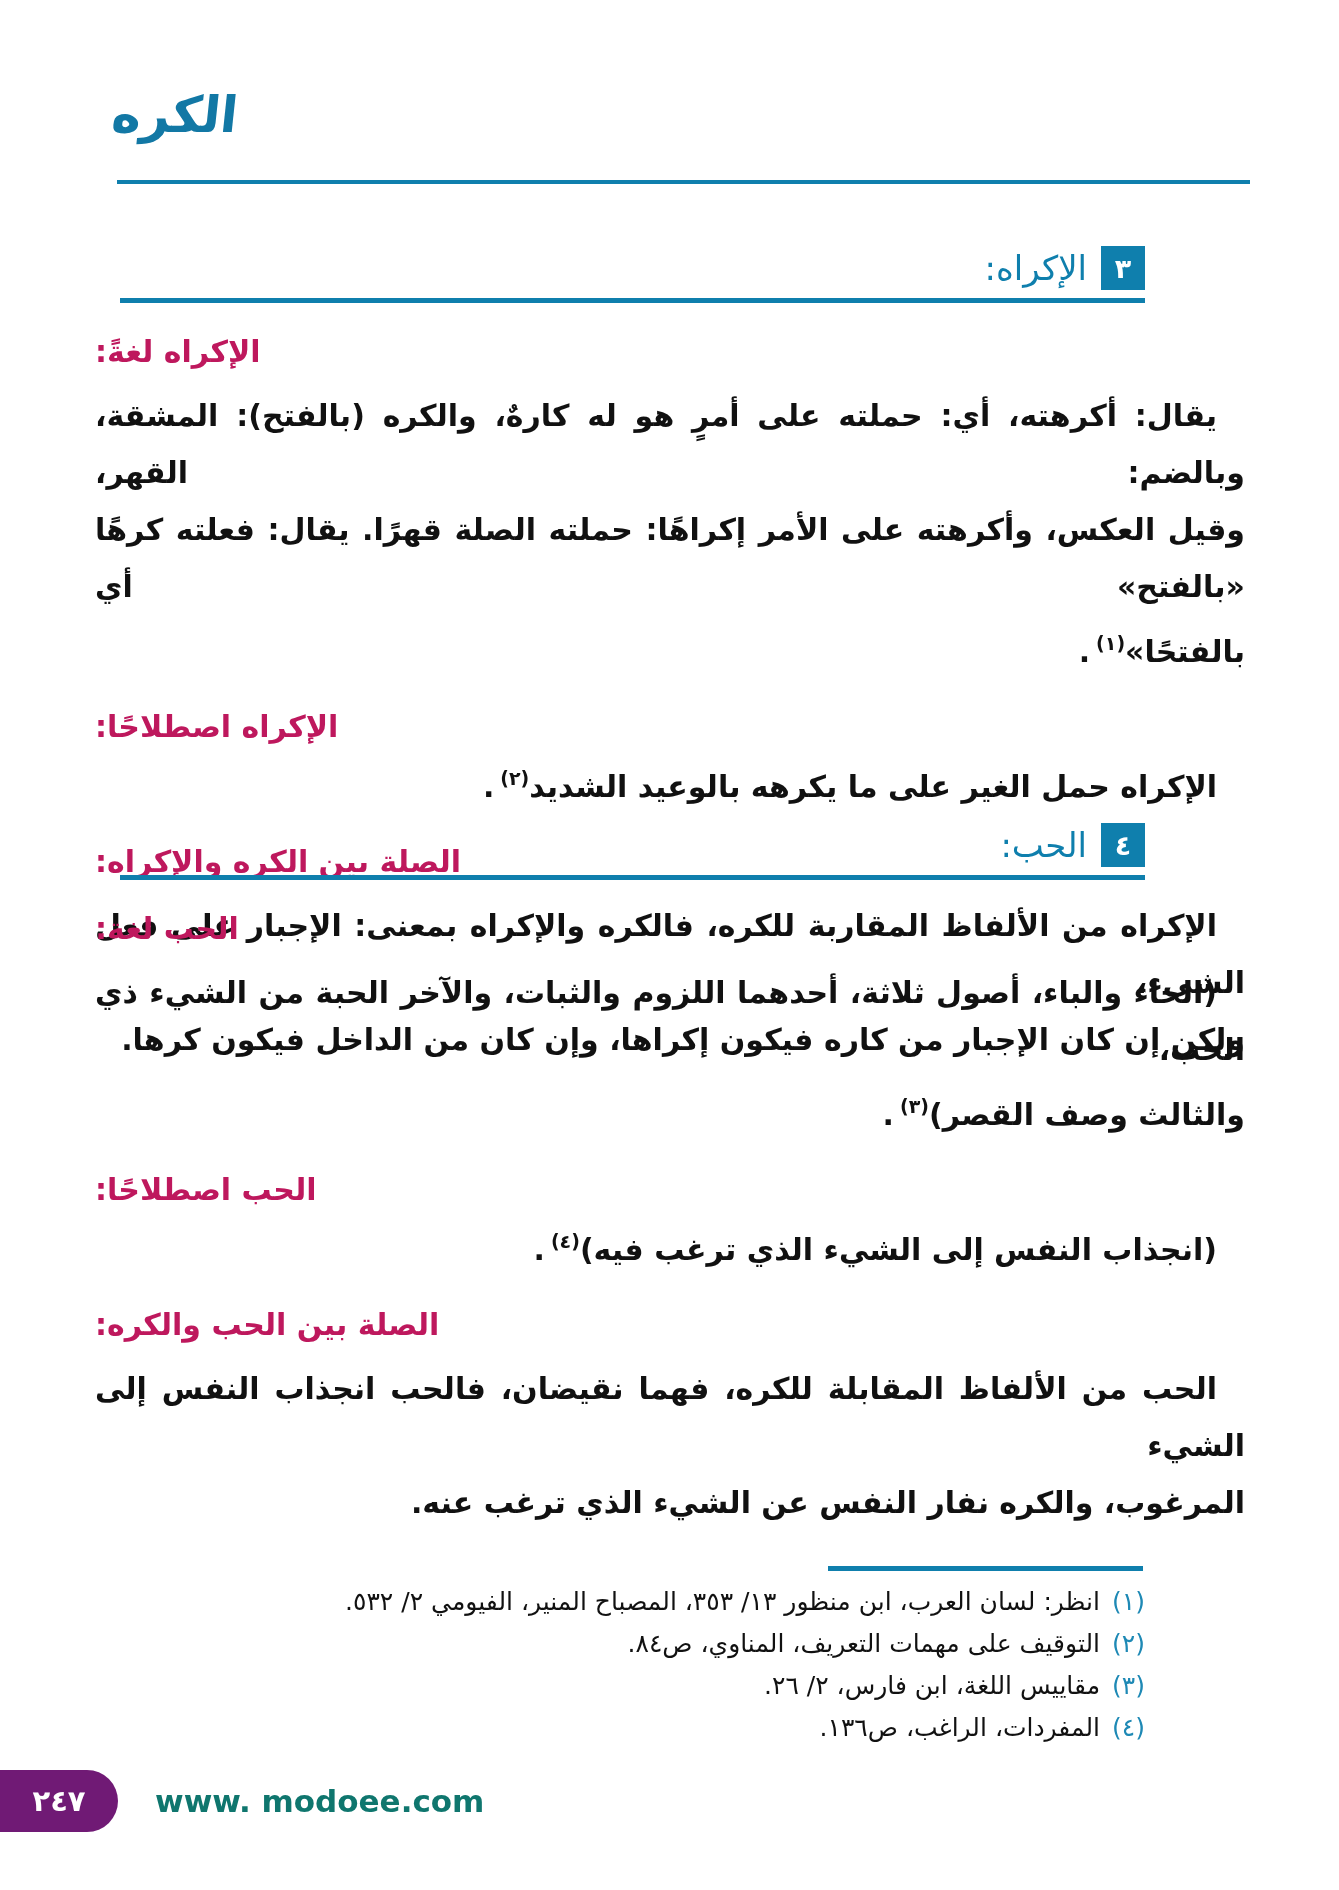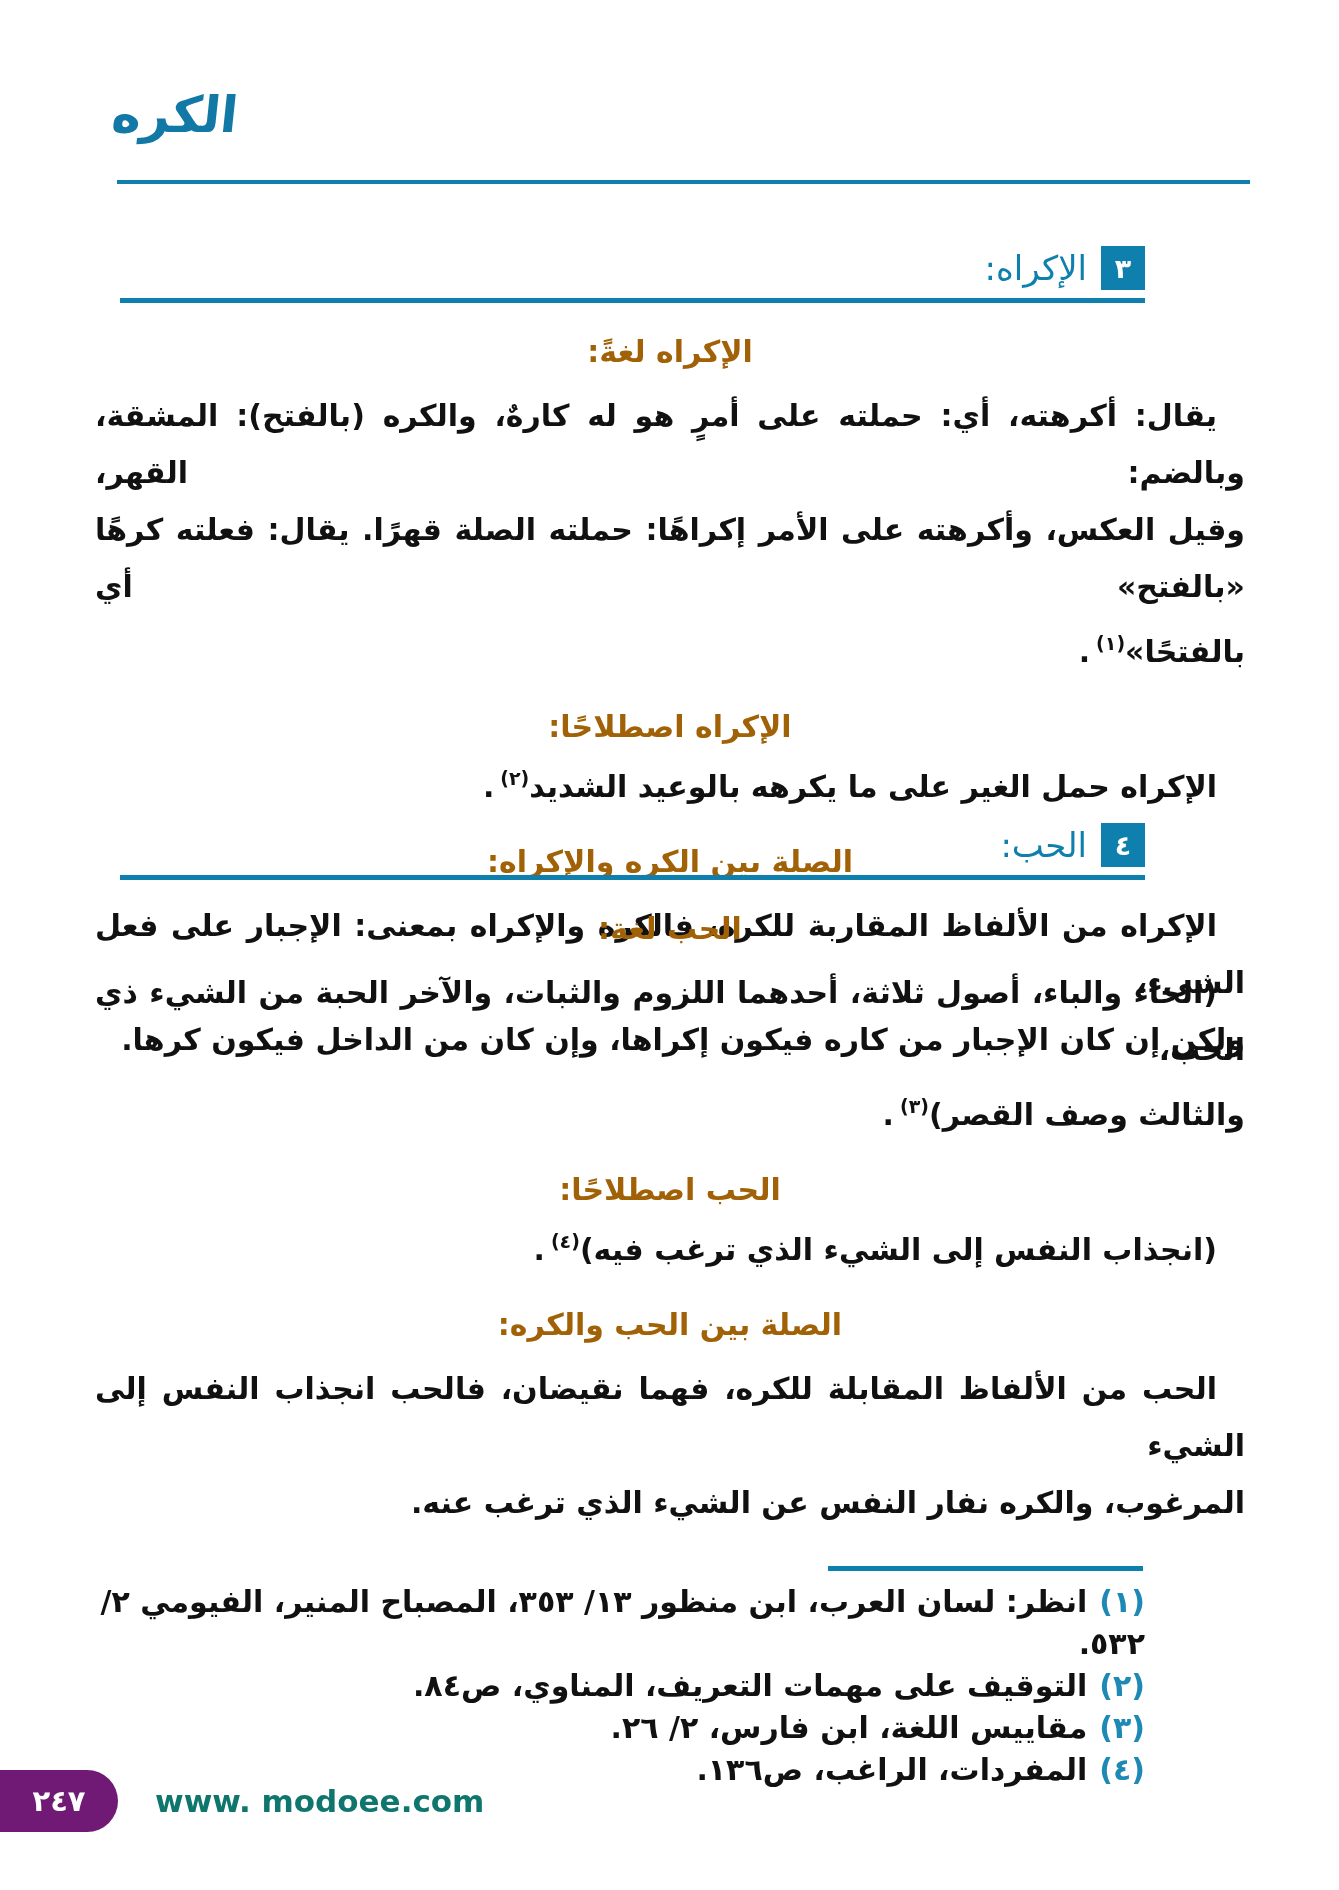--- a/index.html
+++ b/index.html
@@ -24,40 +24,40 @@
     border-bottom:5px solid #0f7fad;padding-bottom:8px;
     margin-left:25px;margin-right:100px;
   }
   .sec-num{
     flex:none;width:44px;height:44px;background:#0f7fad;color:#fff;
     display:flex;align-items:center;justify-content:center;
     font-size:27px;font-weight:bold;
   }
   .sec-title{color:#0f7fad;font-size:34px;font-weight:normal;line-height:44px;}
   .subhead{
-    color:#a16207;font-size:30px;font-weight:bold;line-height:46px;
-    text-align:center;margin-top:24px;
+    color:#be185d;font-size:30px;font-weight:bold;line-height:46px;
+    text-align:left;margin-top:24px;
   }
   .subhead.first{margin-top:26px;}
   .para{margin-top:12px;}
   .bline{
     font-size:30px;font-weight:bold;color:#111;line-height:57px;text-align:right;
   }
   .bline.just{text-align:justify;text-align-last:justify;text-justify:inter-word;}
   .indent{text-indent:28px;}
   .fnref{
     font-size:19px;font-weight:bold;color:#111;
     vertical-align:12px;letter-spacing:1px;
   }
   .period{margin-right:6px;}
   
   .footnotes{position:absolute;left:95px;right:94px;top:1566px;}
   .fn-rule{height:5px;width:315px;background:#0f7fad;margin-right:102px;}
   .fn-list{margin-top:10px;margin-right:100px;}
-  .fn-line{font-size:30px;font-weight:bold;color:#111;line-height:42px;}
+  .fn-line{font-size:25px;font-weight:normal;color:#111;line-height:42px;}
   .fn-marker{color:#1e89b5;margin-left:12px;}
   
   .footer-pill{
     position:absolute;left:0;top:1770px;width:118px;height:62px;
     background:#701a75;border-radius:0 31px 31px 0;
     color:#ffffff;font-size:29px;font-weight:bold;
     display:flex;align-items:center;justify-content:center;direction:ltr;
   }
   .footer-site{
     position:absolute;left:155px;top:1783px;color:#0f766e;

